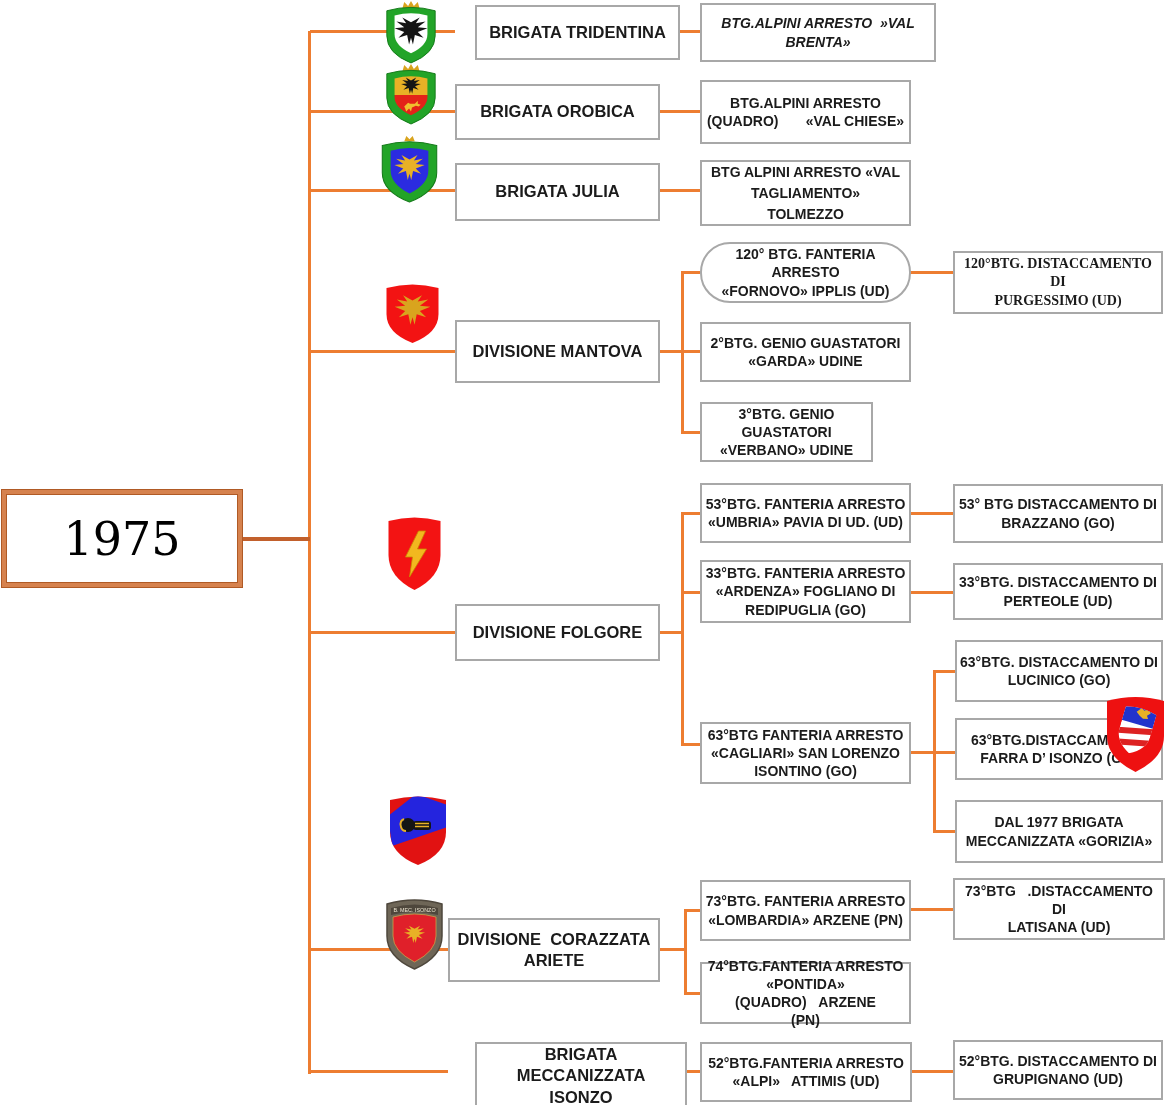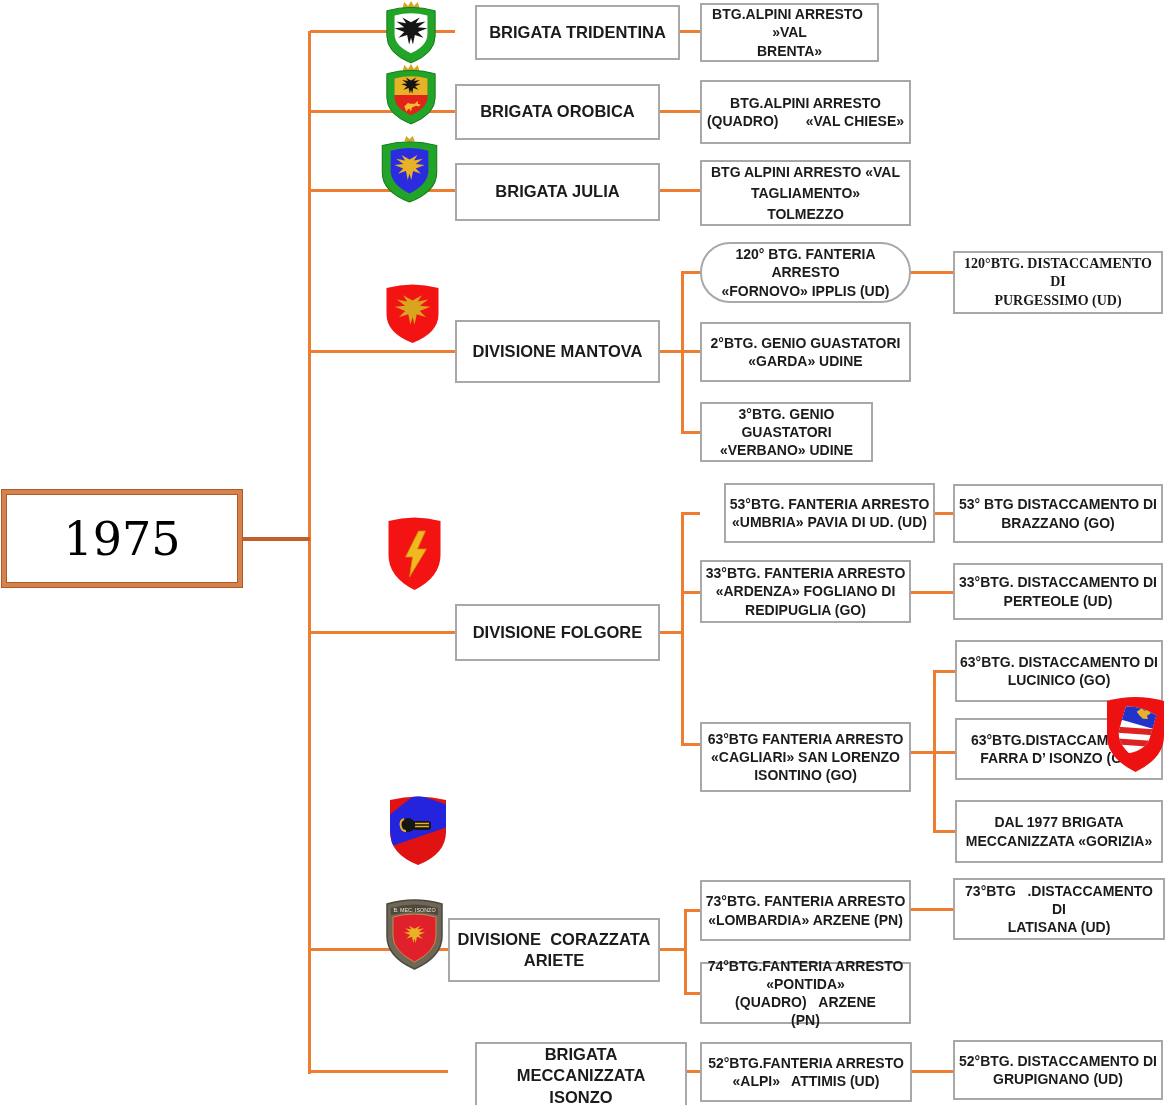--- a/index.html
+++ b/index.html
@@ -86,39 +86,39 @@
   <div class="node colB" style="left:455px;top:5px;width:205px;height:55px;margin-left:20px;">BRIGATA TRIDENTINA</div>
   <div class="node colB" style="left:455px;top:84px;width:205px;height:56px;">BRIGATA OROBICA</div>
   <div class="node colB" style="left:455px;top:163px;width:205px;height:58px;">BRIGATA JULIA</div>
   <div class="node colB" style="left:455px;top:320px;width:205px;height:63px;">DIVISIONE MANTOVA</div>
   <div class="node colB" style="left:455px;top:604px;width:205px;height:57px;">DIVISIONE FOLGORE</div>
   <div class="node colB" style="left:448px;top:918px;width:212px;height:64px;">DIVISIONE&nbsp; CORAZZATA
 ARIETE</div>
   <div class="node colB" style="left:448px;top:1042px;width:212px;height:68px;margin-left:27px;">BRIGATA MECCANIZZATA
 ISONZO</div>
 
-  <div class="node colC" style="left:700px;top:3px;width:179px;height:59px;">BTG.ALPINI ARRESTO&nbsp; »VAL
+  <div class="node colC" style="left:700px;top:3px;width:236px;height:59px;font-style:italic;">BTG.ALPINI ARRESTO&nbsp; »VAL
 BRENTA»</div>
   <div class="node colC" style="left:700px;top:80px;width:211px;height:64px;">BTG.ALPINI ARRESTO
 (QUADRO)&nbsp;&nbsp;&nbsp;&nbsp;&nbsp;&nbsp;&nbsp;«VAL CHIESE»</div>
   <div class="node colC tall-lines" style="left:700px;top:160px;width:211px;height:66px;">BTG ALPINI ARRESTO «VAL
 TAGLIAMENTO»
 TOLMEZZO</div>
   <div class="node colC" style="left:700px;top:242px;width:211px;height:61px;border-radius:30px;">120° BTG. FANTERIA ARRESTO
 «FORNOVO» IPPLIS (UD)</div>
   <div class="node colC" style="left:700px;top:322px;width:211px;height:60px;">2°BTG. GENIO GUASTATORI
 «GARDA» UDINE</div>
   <div class="node colC" style="left:700px;top:402px;width:173px;height:60px;">3°BTG. GENIO GUASTATORI
 «VERBANO» UDINE</div>
-  <div class="node colC" style="left:724px;top:483px;width:211px;height:60px;">53°BTG. FANTERIA ARRESTO
+  <div class="node colC" style="left:700px;top:483px;width:211px;height:60px;">53°BTG. FANTERIA ARRESTO
 «UMBRIA» PAVIA DI UD. (UD)</div>
   <div class="node colC" style="left:700px;top:560px;width:211px;height:63px;">33°BTG. FANTERIA ARRESTO
 «ARDENZA» FOGLIANO DI
 REDIPUGLIA (GO)</div>
-  <div class="node colC" style="left:700px;top:722px;width:211px;height:70px;">63°BTG FANTERIA ARRESTO
+  <div class="node colC" style="left:700px;top:722px;width:211px;height:62px;">63°BTG FANTERIA ARRESTO
 «CAGLIARI» SAN LORENZO
 ISONTINO (GO)</div>
   <div class="node colC" style="left:700px;top:880px;width:211px;height:61px;">73°BTG. FANTERIA ARRESTO
 «LOMBARDIA» ARZENE (PN)</div>
   <div class="node colC" style="left:700px;top:962px;width:211px;height:62px;">74°BTG.FANTERIA ARRESTO
 «PONTIDA» (QUADRO)&nbsp;&nbsp;&nbsp;ARZENE
 (PN)</div>
   <div class="node colC" style="left:700px;top:1042px;width:212px;height:60px;">52°BTG.FANTERIA ARRESTO
 «ALPI»&nbsp;&nbsp; ATTIMIS (UD)</div>
 

